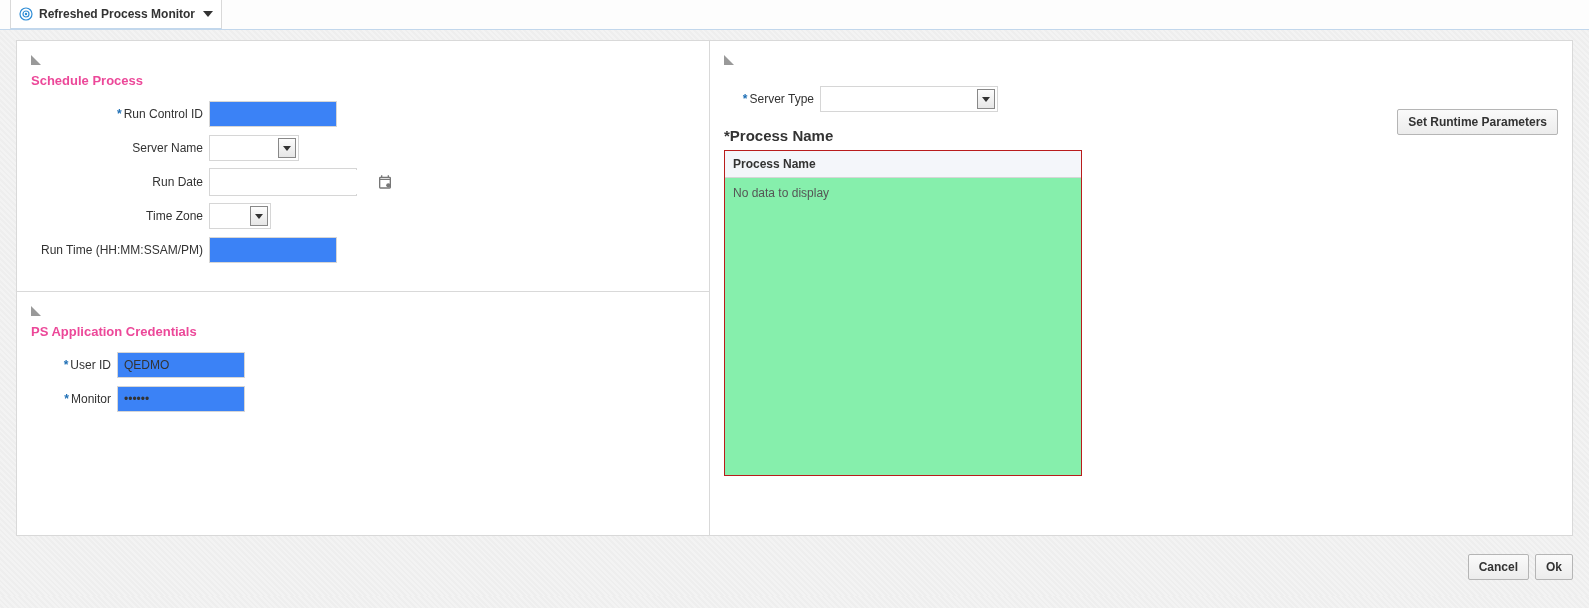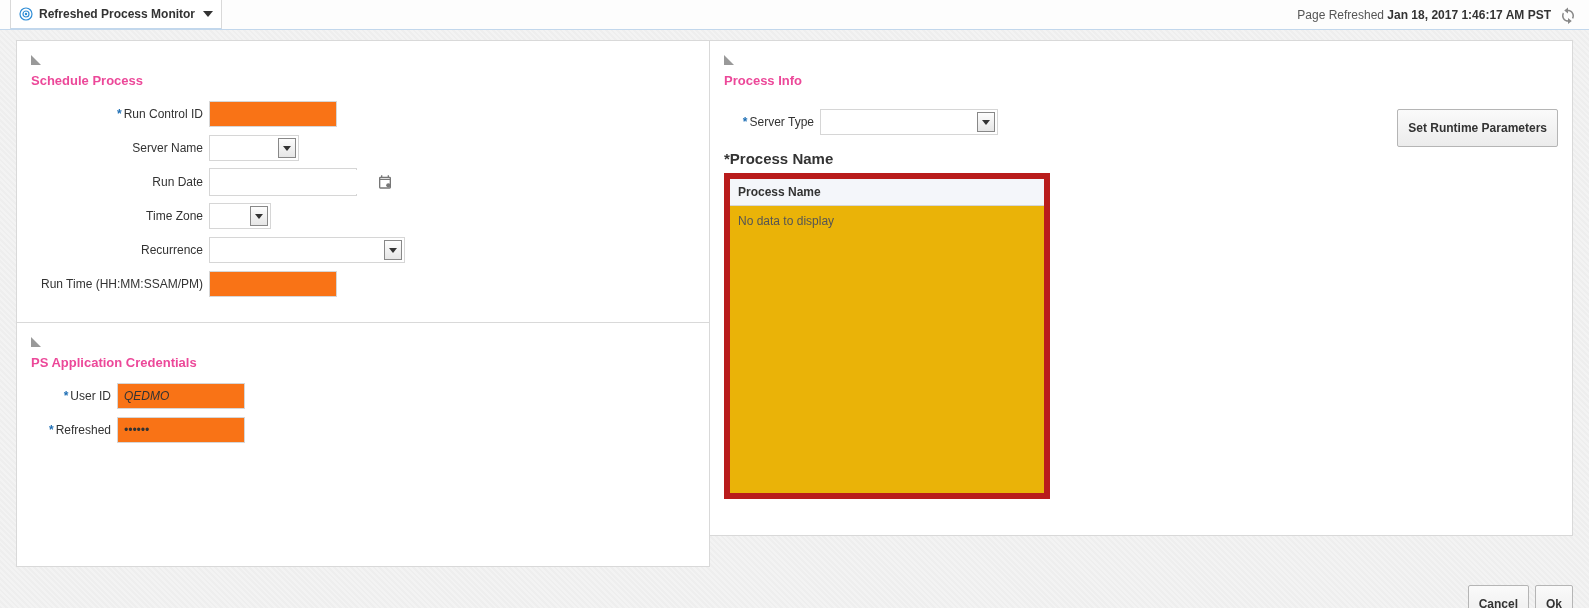--- a/index.html
+++ b/index.html
@@ -105,26 +105,25 @@
     padding-right: 6px;
     color: #333;
     white-space: nowrap;
   }
   .col-left .form-label { flex: 0 0 178px; }
   .req { color: #1f6fb5; font-weight: bold; margin-right: 2px; }
 
   input.txt, select.sel {
     height: 26px;
     border: 1px solid #d6d6d6;
-    background: #f97316;
+    background: #3b82f6;
     padding: 2px 6px;
     font-family: inherit;
     font-size: 12px;
     color: #333;
-    font-style: italic;
   }
   input.txt { width: 128px; }
   .sel-box {
     display: inline-flex; align-items: stretch;
     border: 1px solid #d6d6d6; background: #fff; height: 26px;
   }
   .sel-box .sel-val { flex: 1; padding: 4px 6px; }
   .sel-box .sel-btn {
     width: 18px;
     border: 1px solid #888;
@@ -144,38 +143,38 @@
   }
 
   .runtime-btn {
     position: absolute;
     top: 68px; right: 14px;
   }
   .btn {
     display: inline-block;
     border: 1px solid #b5b5b5;
     background: linear-gradient(#fafafa,#ececec);
-    padding: 11px 10px;
+    padding: 5px 10px;
     font-family: inherit;
     font-size: 12px;
     font-weight: bold;
     color: #333;
     cursor: pointer;
     border-radius: 2px;
   }
 
   .ptype-row { margin-top: 20px; margin-bottom: 14px; }
   .ptype-row .form-label { flex: 0 0 96px; text-align:right; }
 
   .pname-label { font-weight: bold; font-size:15px; margin-bottom:6px; }
 
   .pname-table {
-    border: 6px solid #b91c1c;
-    background: #eab308;
-    width: 326px;
+    border: 1px solid #b91c1c;
+    background: #86efac;
+    width: 358px;
     height: 326px;
     display: flex; flex-direction: column;
   }
   .pname-head {
     border-bottom: 1px solid #d6d6d6;
     background: #f4f6fa;
     padding: 6px 8px;
   }
   .pname-head span { font-weight: bold; }
   .pname-body {
@@ -199,31 +198,20 @@
     <span class="target-icon">
       <svg width="14" height="14" viewBox="0 0 14 14">
         <circle cx="7" cy="7" r="6" fill="none" stroke="#2f8dd6" stroke-width="1.2"></circle>
         <circle cx="7" cy="7" r="3" fill="none" stroke="#2f8dd6" stroke-width="1.2"></circle>
         <circle cx="7" cy="7" r="1.2" fill="#2f8dd6"></circle>
       </svg>
     </span>
     <span class="topbar-title">Refreshed Process Monitor</span>
     <span class="caret-down"></span>
   </div>
-  <div class="topbar-right">
-    <span class="refresh-ts">
-      <span>Page Refreshed</span>
-      <b>Jan 18, 2017 1:46:17 AM PST</b>
-    </span>
-    <span class="refresh-btn">
-      <svg width="18" height="18" viewBox="0 0 24 24">
-        <path d="M12 5V2L7 6l5 4V7c3.31 0 6 2.69 6 6 0 1.02-.26 1.97-.71 2.81l1.46 1.46A7.93 7.93 0 0020 13c0-4.42-3.58-8-8-8zm-6 8c0-1.02.26-1.97.71-2.81L5.25 8.73A7.93 7.93 0 004 13c0 4.42 3.58 8 8 8v3l5-4-5-4v3c-3.31 0-6-2.69-6-6z"></path>
-      </svg>
-    </span>
-  </div>
 </div>
 
 <div class="content">
   <div class="col-left">
 
     <div class="panel">
       <div class="collapse-tri"></div>
       <h2>Schedule Process</h2>
 
       <div class="form-row">
@@ -257,55 +245,45 @@
       <div class="form-row">
         <div class="form-label"><span>Time Zone</span></div>
         <div class="sel-box" style="width:62px">
           <div class="sel-val"></div>
           <div class="sel-btn">
               <div class="tri"></div>
             </div>
         </div>
       </div>
 
-      <div class="form-row">
-        <div class="form-label"><span>Recurrence</span></div>
-        <div class="sel-box" style="width:196px">
-          <div class="sel-val"></div>
-          <div class="sel-btn">
-              <div class="tri"></div>
-            </div>
-        </div>
-      </div>
 
       <div class="form-row">
         <div class="form-label"><span>Run Time (HH:MM:SSAM/PM)</span></div>
         <input class="txt" style="width: 128px;" type="text" value="">
       </div>
     </div>
 
     <div class="panel cred">
       <div class="collapse-tri"></div>
       <h2>PS Application Credentials</h2>
 
       <div class="form-row">
         <div class="form-label"><span class="req">*</span><span>User ID</span></div>
         <input class="txt" style="width: 128px;" type="text" value="QEDMO">
       </div>
       <div class="form-row">
-        <div class="form-label"><span class="req">*</span><span>Refreshed</span></div>
+        <div class="form-label"><span class="req">*</span><span>Monitor</span></div>
         <input class="txt" style="width: 128px;" type="text" value="••••••">
       </div>
     </div>
   </div>
 
   <div class="col-right">
     <div class="panel">
       <div class="collapse-tri"></div>
-      <h2>Process Info</h2>
 
       <button type="button" class="btn runtime-btn">Set Runtime Parameters</button>
 
       <div class="form-row ptype-row">
         <div class="form-label"><span class="req">*</span><span>Server Type</span></div>
         <div class="sel-box" style="width:178px">
           <div class="sel-val"></div>
           <div class="sel-btn">
               <div class="tri"></div>
             </div>

